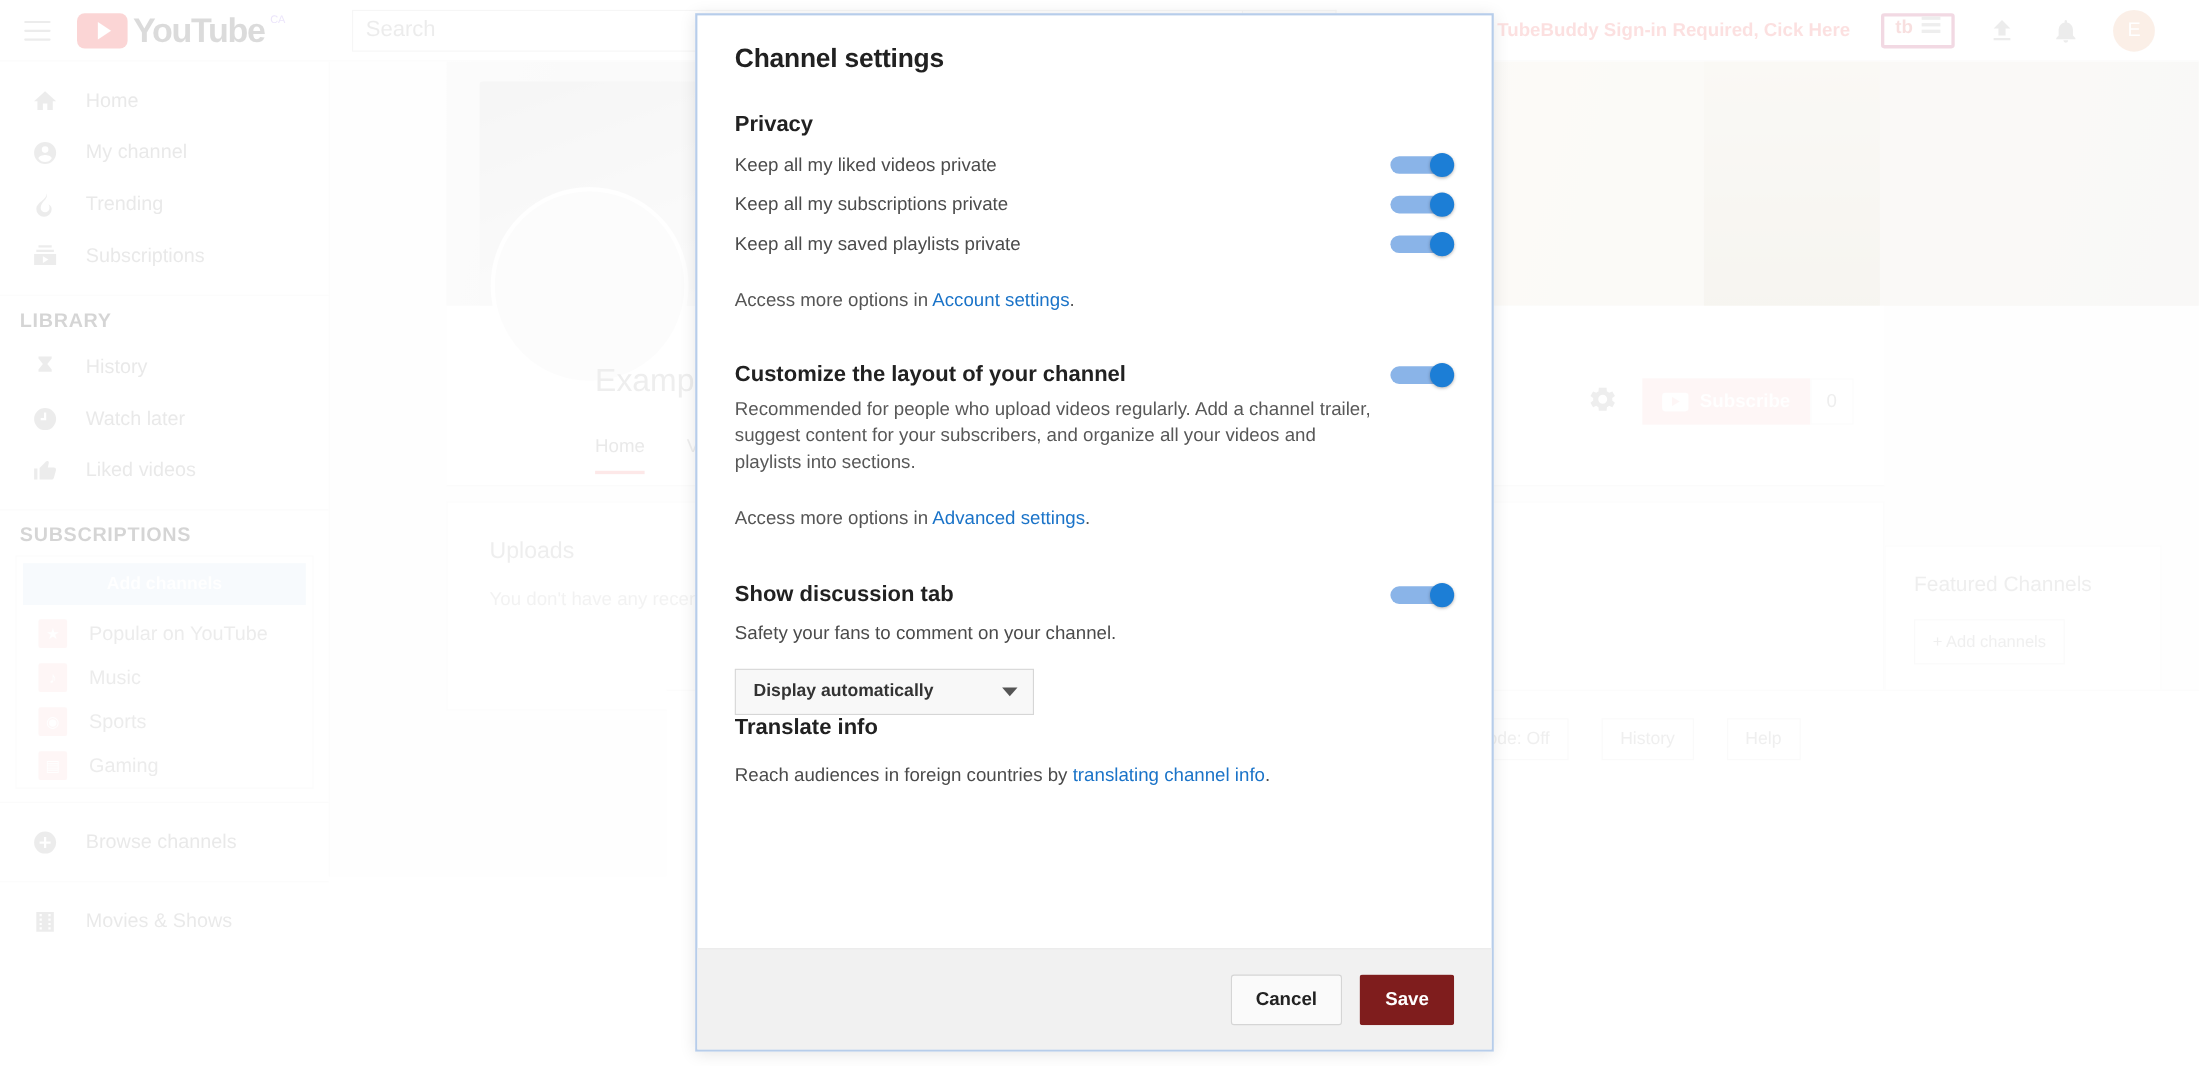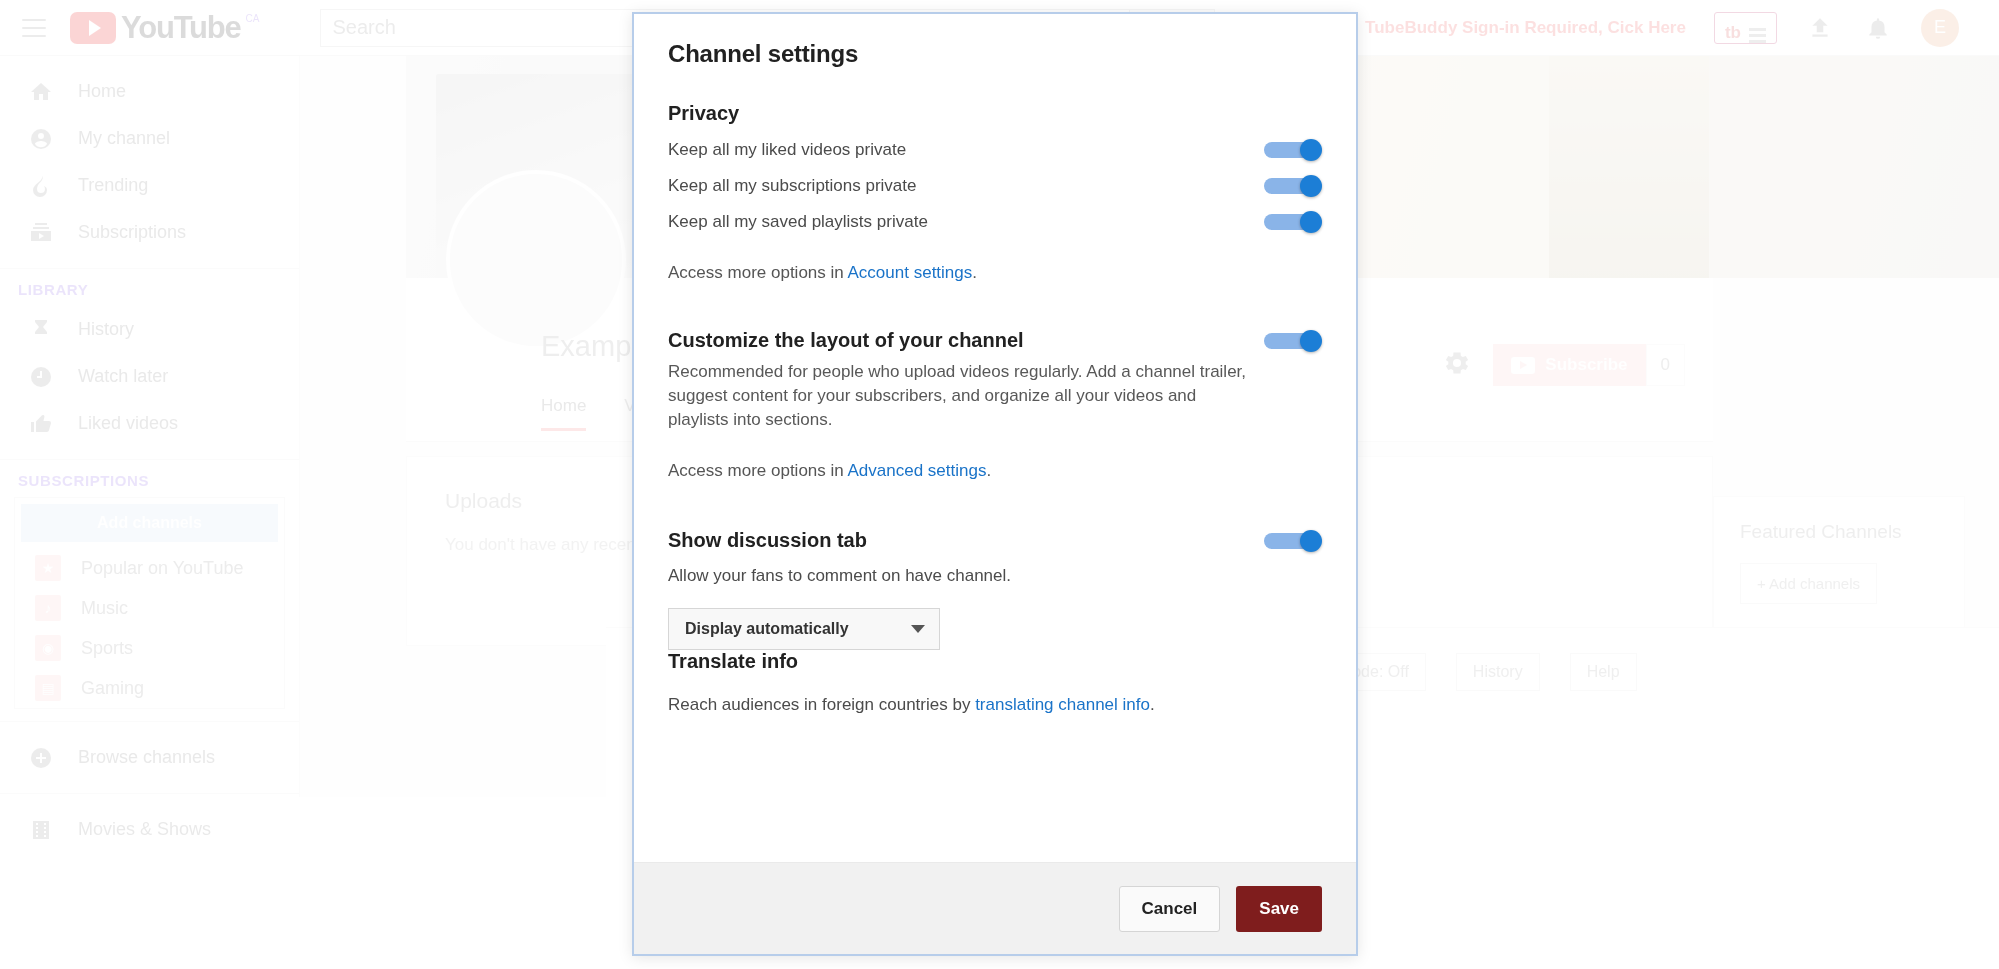--- a/index.html
+++ b/index.html
@@ -54,43 +54,43 @@
   }
   .search-box .ph { font-size: 20px; color:#909090; }
   .search-btn {
     width: 85px; height: 38px; border:1px solid #ccc; border-left:none; background:#f8f8f8;
     display:flex; align-items:center; justify-content:center;
   }
 
   .hdr-right { margin-left:auto; display:flex; align-items:center; gap: 28px; padding-right: 40px; }
   .tb-msg { color:#ff4444; font-size:17px; font-weight:600; white-space:nowrap;}
   .tb-ext {
-    border:1px solid #be185d; border-radius:3px; height:32px; display:flex;
-    align-items:flex-end; gap:8px; padding:0 10px;
+    border:3px solid #be185d; border-radius:3px; height:32px; display:flex;
+    align-items:flex-start; gap:8px; padding:0 10px;
   }
   .tb-ext .tb-logo { color:#e43c3c; font-weight:800; font-size:17px; }
   .tb-ext .tb-lines { display:flex; flex-direction:column; gap:3px; }
   .tb-ext .tb-lines i { display:block; width:17px; height:3px; background:#9a9a9a; }
   .icon-btn { width:30px; height:30px; display:flex; align-items:center; justify-content:center; color:#909090;}
   .icon-btn svg { width:26px; height:26px; fill:#909090; }
   .avatar-circle {
     width:38px; height:38px; border-radius:50%; background:#f0a06a;
     color:#fff; display:flex; align-items:center; justify-content:center;
     font-size:18px; font-weight:500;
   }
 
   
   .yt-sidebar { position:absolute; top:56px; left:0; width:300px; bottom:0; background:#fff;
                 border-right:1px solid #eee; padding-top: 12px; }
   .side-item { display:flex; align-items:center; height:47px; padding-left:28px; gap:24px; }
   .side-item .ico { width:26px; height:26px; display:flex; align-items:center; justify-content:center; }
   .side-item .ico svg { width:24px; height:24px; fill:#909090; }
   .side-item .lbl { font-size:18px; color:#7b7b7b; }
   .side-sep { height:1px; background:#ececec; margin:12px 0 12px 0; }
-  .side-head { font-size:15px; font-weight:600; color:#8b5cf6; letter-spacing:.6px;
+  .side-head { font-size:18px; font-weight:600; color:#000000; letter-spacing:.6px;
                padding-left:18px; margin-bottom:8px; }
   .sub-box { border:1px solid #ececec; margin:0 14px; }
   .add-channels-btn {
     background:#cfe2f7; color:#fff; text-align:center; font-weight:700;
     font-size:16px; padding:10px 0; margin:6px;
   }
   .sub-item { display:flex; align-items:center; height:40px; padding-left:20px; gap:20px; }
   .sub-thumb { width:26px; height:26px; background:#ffc9c9; border-radius:2px;
                display:flex; align-items:center; justify-content:center; color:#fff; font-size:14px;}
   .sub-item .lbl { font-size:18px; color:#8d8d8d; }
@@ -483,21 +483,21 @@
         <span>Access more options in </span><a class="link" href="#">Advanced settings</a><span>.</span>
       </div>
 
       <div class="row" style="margin-top:48px;">
         <span class="sec-head">Show discussion tab</span>
         <span class="switch">
           <span class="track"></span>
           <span class="knob"></span>
         </span>
       </div>
-      <div class="sub-note">Allow your fans to comment on have channel.</div>
+      <div class="sub-note">Safety your fans to comment on your channel.</div>
 
       <div class="select-box">
         <span class="val">Display automatically</span>
         <span class="caret"></span>
       </div>
 
       <div class="sec-head" style="">Translate info</div>
       <div class="sub-note" style="margin-top:22px;">
         <span>Reach audiences in foreign countries by </span><a class="link" href="#">translating channel info</a><span>.</span>
       </div>

